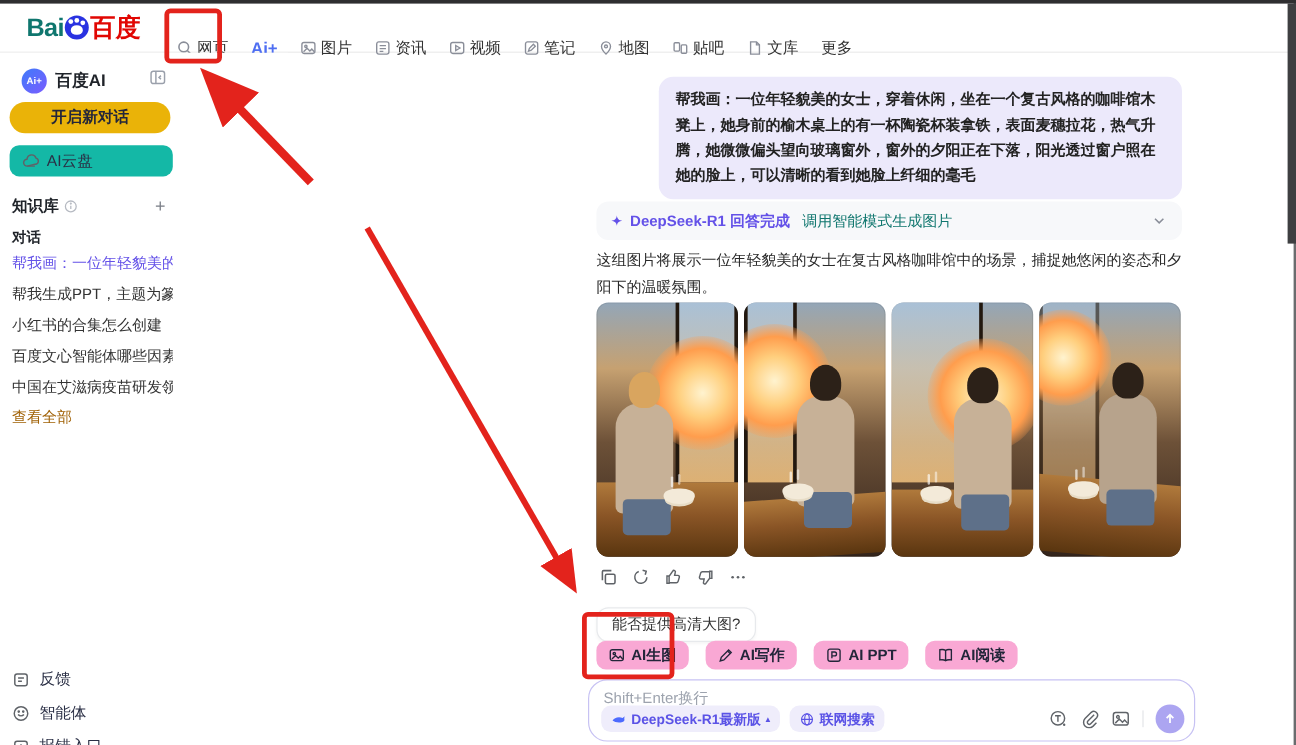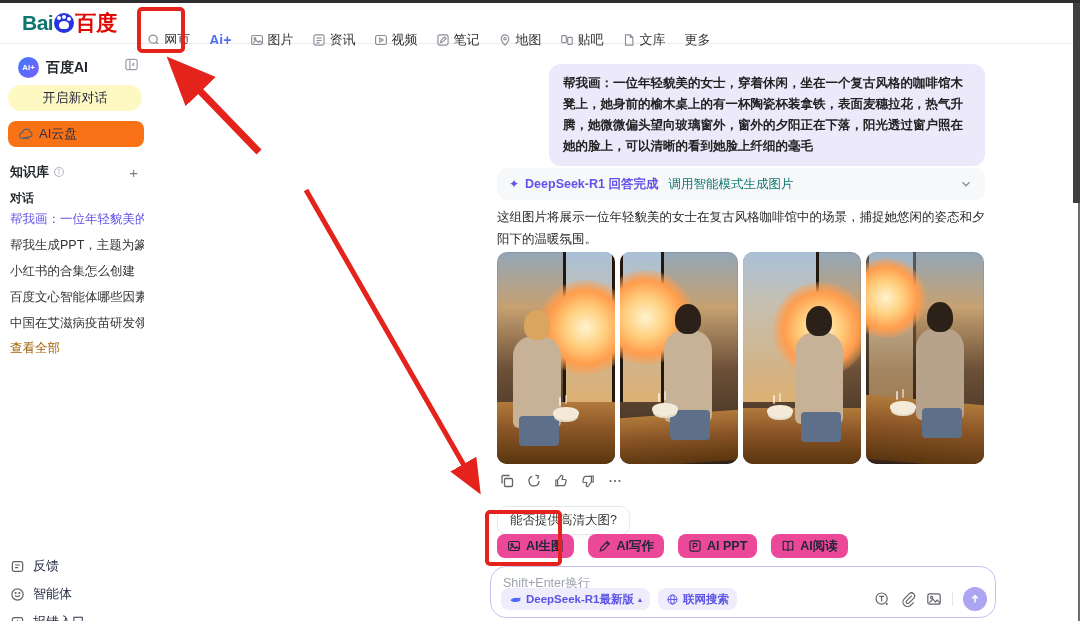--- a/index.html
+++ b/index.html
@@ -25,22 +25,22 @@
   .nav-item svg { stroke:#8a8e99; }
   .nav-item.active { color:#4E6EF2; font-weight:bold; font-size:14px; }
   .nav-item.active:after { content:""; position:absolute; left:2px; right:2px; bottom:-2px; height:3px; border-radius:2px; background:#4E6EF2; }
 
   
   .sidebar { position:absolute; left:0; top:44px; width:240px; height:577px; background:#fff; }
   .sb-header { position:absolute; left:18px; top:13px; display:flex; align-items:center; gap:7px; }
   .sb-badge { width:21px; height:21px; border-radius:50%; background:linear-gradient(135deg,#3E7BFA,#7B5CFF); color:#fff; font-size:8px; font-weight:bold; display:flex; align-items:center; justify-content:center; }
   .sb-title { font-size:14px; color:#1f2329; font-weight:600; }
   .sb-collapse { position:absolute; left:124px; top:13px; cursor:pointer; }
-  .sb-newchat { position:absolute; left:8px; top:41px; width:134px; height:26px; border-radius:15px; background:#fef9c3; color:#23263a; font-size:13px; font-weight:400; display:flex; align-items:center; justify-content:center; cursor:pointer; }
-  .sb-cloud { position:absolute; left:8px; top:77px; width:136px; height:26px; border-radius:8px; background:#f97316; display:flex; align-items:center; gap:6px; padding-left:10px; font-size:13px; color:#2a2f45; cursor:pointer; }
+  .sb-newchat { position:absolute; left:8px; top:41px; width:134px; height:26px; border-radius:15px; background:#eab308; color:#23263a; font-size:13px; font-weight:700; display:flex; align-items:center; justify-content:center; cursor:pointer; }
+  .sb-cloud { position:absolute; left:8px; top:77px; width:136px; height:26px; border-radius:8px; background:#14b8a6; display:flex; align-items:center; gap:6px; padding-left:10px; font-size:13px; color:#2a2f45; cursor:pointer; }
   .sb-kb { position:absolute; left:10px; top:119px; width:128px; display:flex; align-items:center; font-size:13px; font-weight:600; color:#1f2329; }
   .sb-kb .info { margin-left:4px; display:flex; }
   .sb-kb .plus { margin-left:auto; color:#7a7e87; font-size:15px; font-weight:400; cursor:pointer; }
   .sb-chats-title { position:absolute; left:10px; top:146px; font-size:12px; font-weight:600; color:#1f2329; }
   .sb-history { position:absolute; left:10px; top:162px; width:134px; }
   .sb-hitem { height:26px; line-height:26px; font-size:12.5px; color:#333; white-space:nowrap; overflow:hidden; cursor:pointer; }
   .sb-hitem.active { color:#6452E8; }
   .sb-viewall { position:absolute; left:10px; top:296px; font-size:12.5px; color:#a16207; cursor:pointer; }
   .sb-foot { position:absolute; left:10px; top:508px; width:140px; }
   .sb-fitem { height:28px; display:flex; align-items:center; gap:8px; font-size:13px; color:#2a2f45; cursor:pointer; }
@@ -75,21 +75,21 @@
   .img2 .sun { left:-22px; top:18px; } .img2 .win { left:0; width:44px; } .img2 .person { left:44px; top:78px; } .img2 .table { height:50px; transform:skewY(-4deg); } .img2 .cup { left:32px; bottom:48px; }
   .img3 .sun { left:30px; top:30px; } .img3 .win { left:0; width:76px; border-left:none; } .img3 .person { left:52px; top:80px; } .img3 .cup { left:24px; bottom:46px; }
   .img4 .sun { left:-20px; top:6px; width:80px; height:80px; } .img4 .win { left:0; width:50px; opacity:.55; } .img4 .person { left:50px; top:76px; background:#b7a38c; } .img4 .table { height:64px; transform:skewY(5deg); } .img4 .cup { left:24px; bottom:50px; }
 
   .actions { position:absolute; left:499px; top:473px; display:flex; align-items:center; gap:11px; }
   .act { display:flex; cursor:pointer; }
 
   .chip { position:absolute; left:497px; top:506px; background:#fff; border:1px solid #E7E9EC; border-radius:10px; padding:5px 12px; font-size:12.5px; color:#333; box-shadow:0 1px 3px rgba(0,0,0,.04); cursor:pointer; }
 
   .tools { position:absolute; left:497px; top:534px; display:flex; gap:14px; }
-  .tool { height:24px; display:flex; align-items:center; gap:5px; background:#ec4899; border-radius:8px; padding:0 10px; font-size:12.5px; font-weight:700; color:#23263a; cursor:pointer; }
+  .tool { height:24px; display:flex; align-items:center; gap:5px; background:#f9a8d4; border-radius:8px; padding:0 10px; font-size:12.5px; font-weight:700; color:#23263a; cursor:pointer; }
 
   
   .composer { position:absolute; left:490px; top:566px; width:506px; height:52px; background:#fff; border:1.5px solid #C7C2F3; border-radius:16px; padding:6px 10px 6px 12px; }
   .composer input { width:100%; border:none; outline:none; font-size:12.5px; color:#333; font-family:inherit; background:transparent; }
   .composer input::placeholder { color:#9DA3AE; }
   .comp-row { position:absolute; left:10px; right:8px; bottom:6px; display:flex; align-items:center; }
   .pill { height:22px; display:flex; align-items:center; gap:4px; background:#EFEDFB; border-radius:8px; padding:0 8px; font-size:11.5px; font-weight:700; color:#5B53E6; cursor:pointer; margin-right:8px; }
   .pill .caret { font-size:8px; }
   .comp-icons { margin-left:auto; display:flex; align-items:center; gap:10px; }
   .vdiv { width:1px; height:14px; background:#e3e4e8; }

